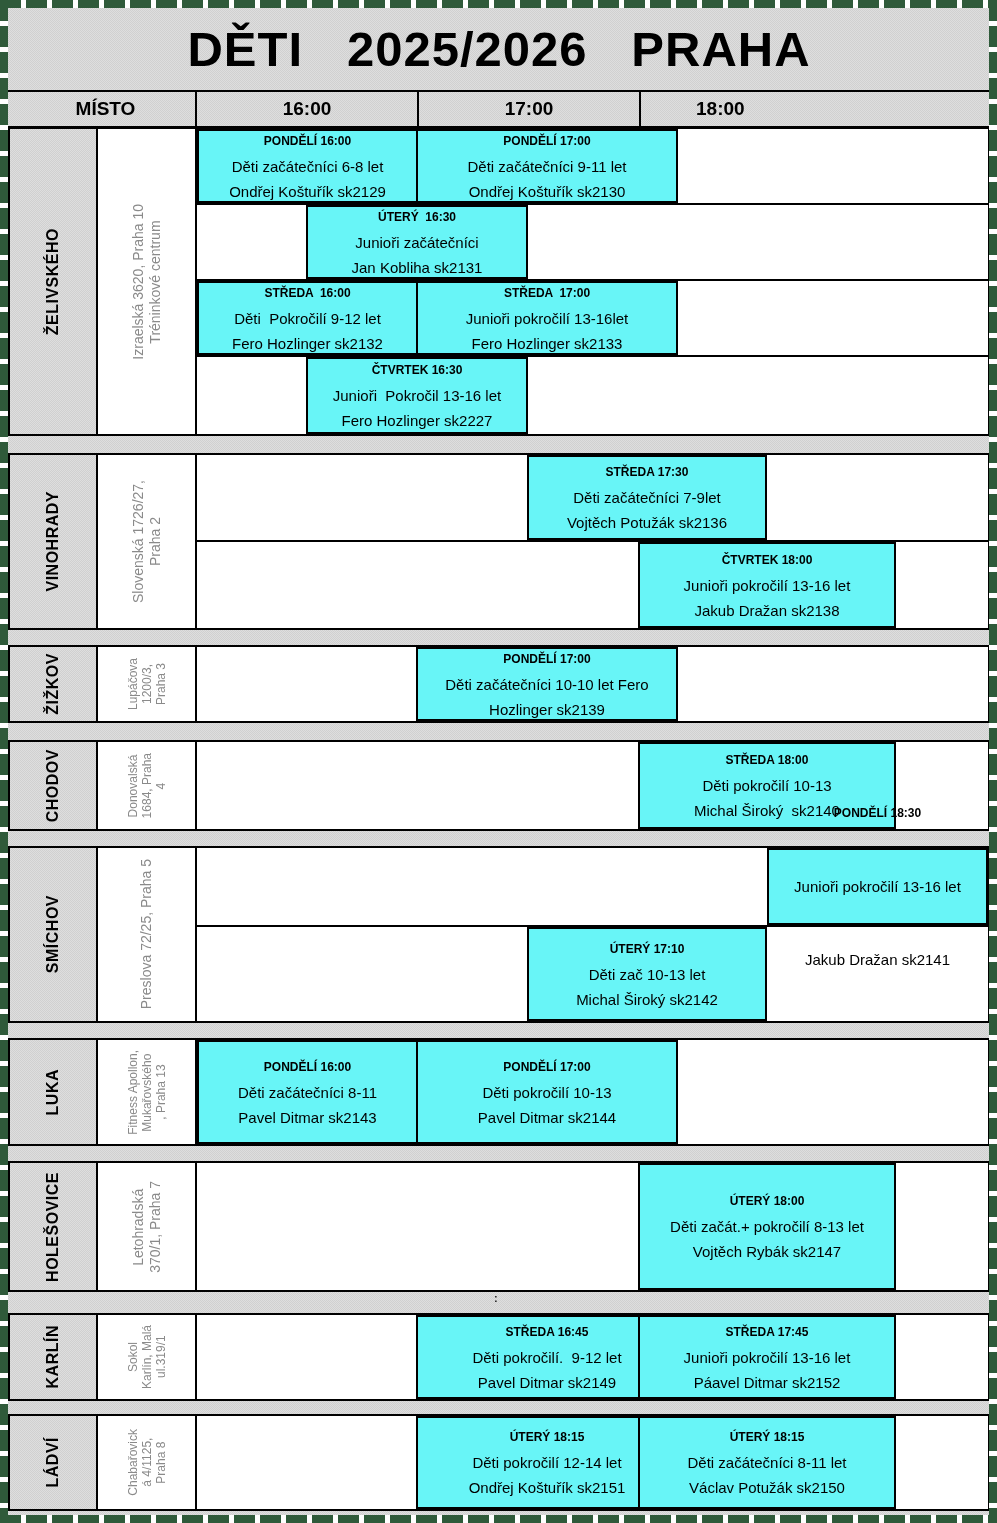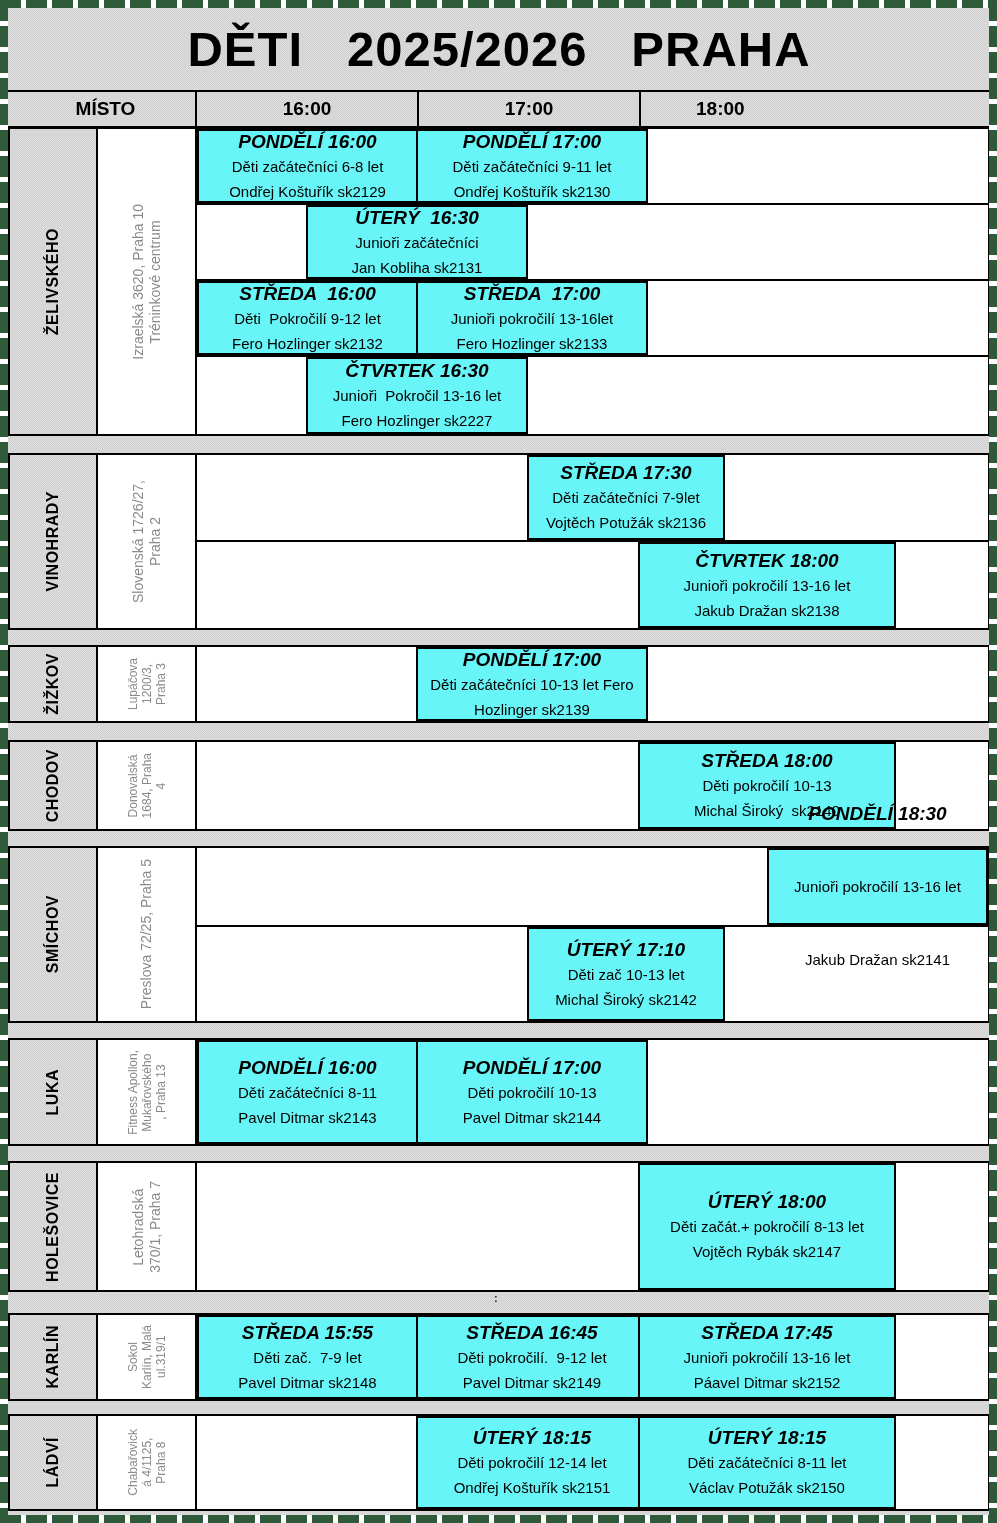--- a/index.html
+++ b/index.html
@@ -33,27 +33,27 @@
   .vtext{writing-mode:vertical-rl;transform:rotate(180deg);white-space:pre-line;text-align:center;}
   .loc-name{font-weight:bold;font-size:16px;color:#000;letter-spacing:.5px;}
   .loc-addr{font-size:14px;color:#8a8a8a;line-height:17px;}
 
   .rows{position:absolute;left:187px;top:0;right:0;bottom:0;display:flex;flex-direction:column;}
   .row{position:relative;border-bottom:2px solid #000;box-sizing:border-box;}
   .row:last-child{border-bottom:none;flex:1;}
 
   .slot{position:absolute;top:0;bottom:0;background:#68f5f7;border:2px solid #000;box-sizing:border-box;
         display:flex;flex-direction:column;align-items:center;justify-content:center;text-align:center;color:#000;}
-  .sday{font-weight:bold;font-size:19px;line-height:25px;white-space:pre;font-style:italic;}
+  .sday{font-weight:bold;font-size:12px;line-height:25px;white-space:pre;}
   .sline{font-size:15px;line-height:25px;white-space:pre;}
   .pos-c16{left:0;width:221px;}
-  .pos-c17{left:219px;width:232px;}
+  .pos-c17{left:219px;width:262px;}
   .pos-c18{left:441px;width:258px;}
   .pos-m16{left:109px;width:222px;align-items:center;}
-  .pos-m17{left:330px;width:198px;}
+  .pos-m17{left:330px;width:240px;}
   .pos-m18{left:570px;width:221px;gap:48px;}
 
   .colon{position:absolute;left:494px;top:1292px;font-size:11px;font-weight:bold;color:#222;}
 </style>
 </head>
 <body>
 
 <div class="page">
   <div class="edge edge-top"></div>
   <div class="edge edge-bottom"></div>
@@ -151,21 +151,21 @@
     </div>
     <div class="addr-cell">
       <span class="vtext loc-addr" style="font-size:12px;line-height:14px;">Lupáčova
 1200/3,
 Praha 3</span>
     </div>
     <div class="rows">
       <div class="row">
         <div class="slot pos-c17">
           <div class="sday">PONDĚLÍ 17:00</div>
-          <div class="sline">Děti začátečníci 10-13 let Fero</div>
+          <div class="sline">Děti začátečníci 10-10 let Fero</div>
           <div class="sline">Hozlinger sk2139</div>
         </div>
       </div>
     </div>
   </div>
 
   <div class="section" style="top:740px;height:91px;">
     <div class="label-cell">
       <span class="vtext loc-name">CHODOV</span>
     </div>
@@ -260,25 +260,20 @@
     <div class="label-cell">
       <span class="vtext loc-name">KARLÍN</span>
     </div>
     <div class="addr-cell">
       <span class="vtext loc-addr" style="font-size:12px;line-height:14px;">Sokol
 Karlín, Malá
 ul.319/1</span>
     </div>
     <div class="rows">
       <div class="row">
-        <div class="slot pos-c16">
-          <div class="sday">STŘEDA 15:55</div>
-          <div class="sline">Děti zač.  7-9 let</div>
-          <div class="sline">Pavel Ditmar sk2148</div>
-        </div>
         <div class="slot pos-c17">
           <div class="sday">STŘEDA 16:45</div>
           <div class="sline">Děti pokročilí.  9-12 let</div>
           <div class="sline">Pavel Ditmar sk2149</div>
         </div>
         <div class="slot pos-c18">
           <div class="sday">STŘEDA 17:45</div>
           <div class="sline">Junioři pokročilí 13-16 let</div>
           <div class="sline">Páavel Ditmar sk2152</div>
         </div>

